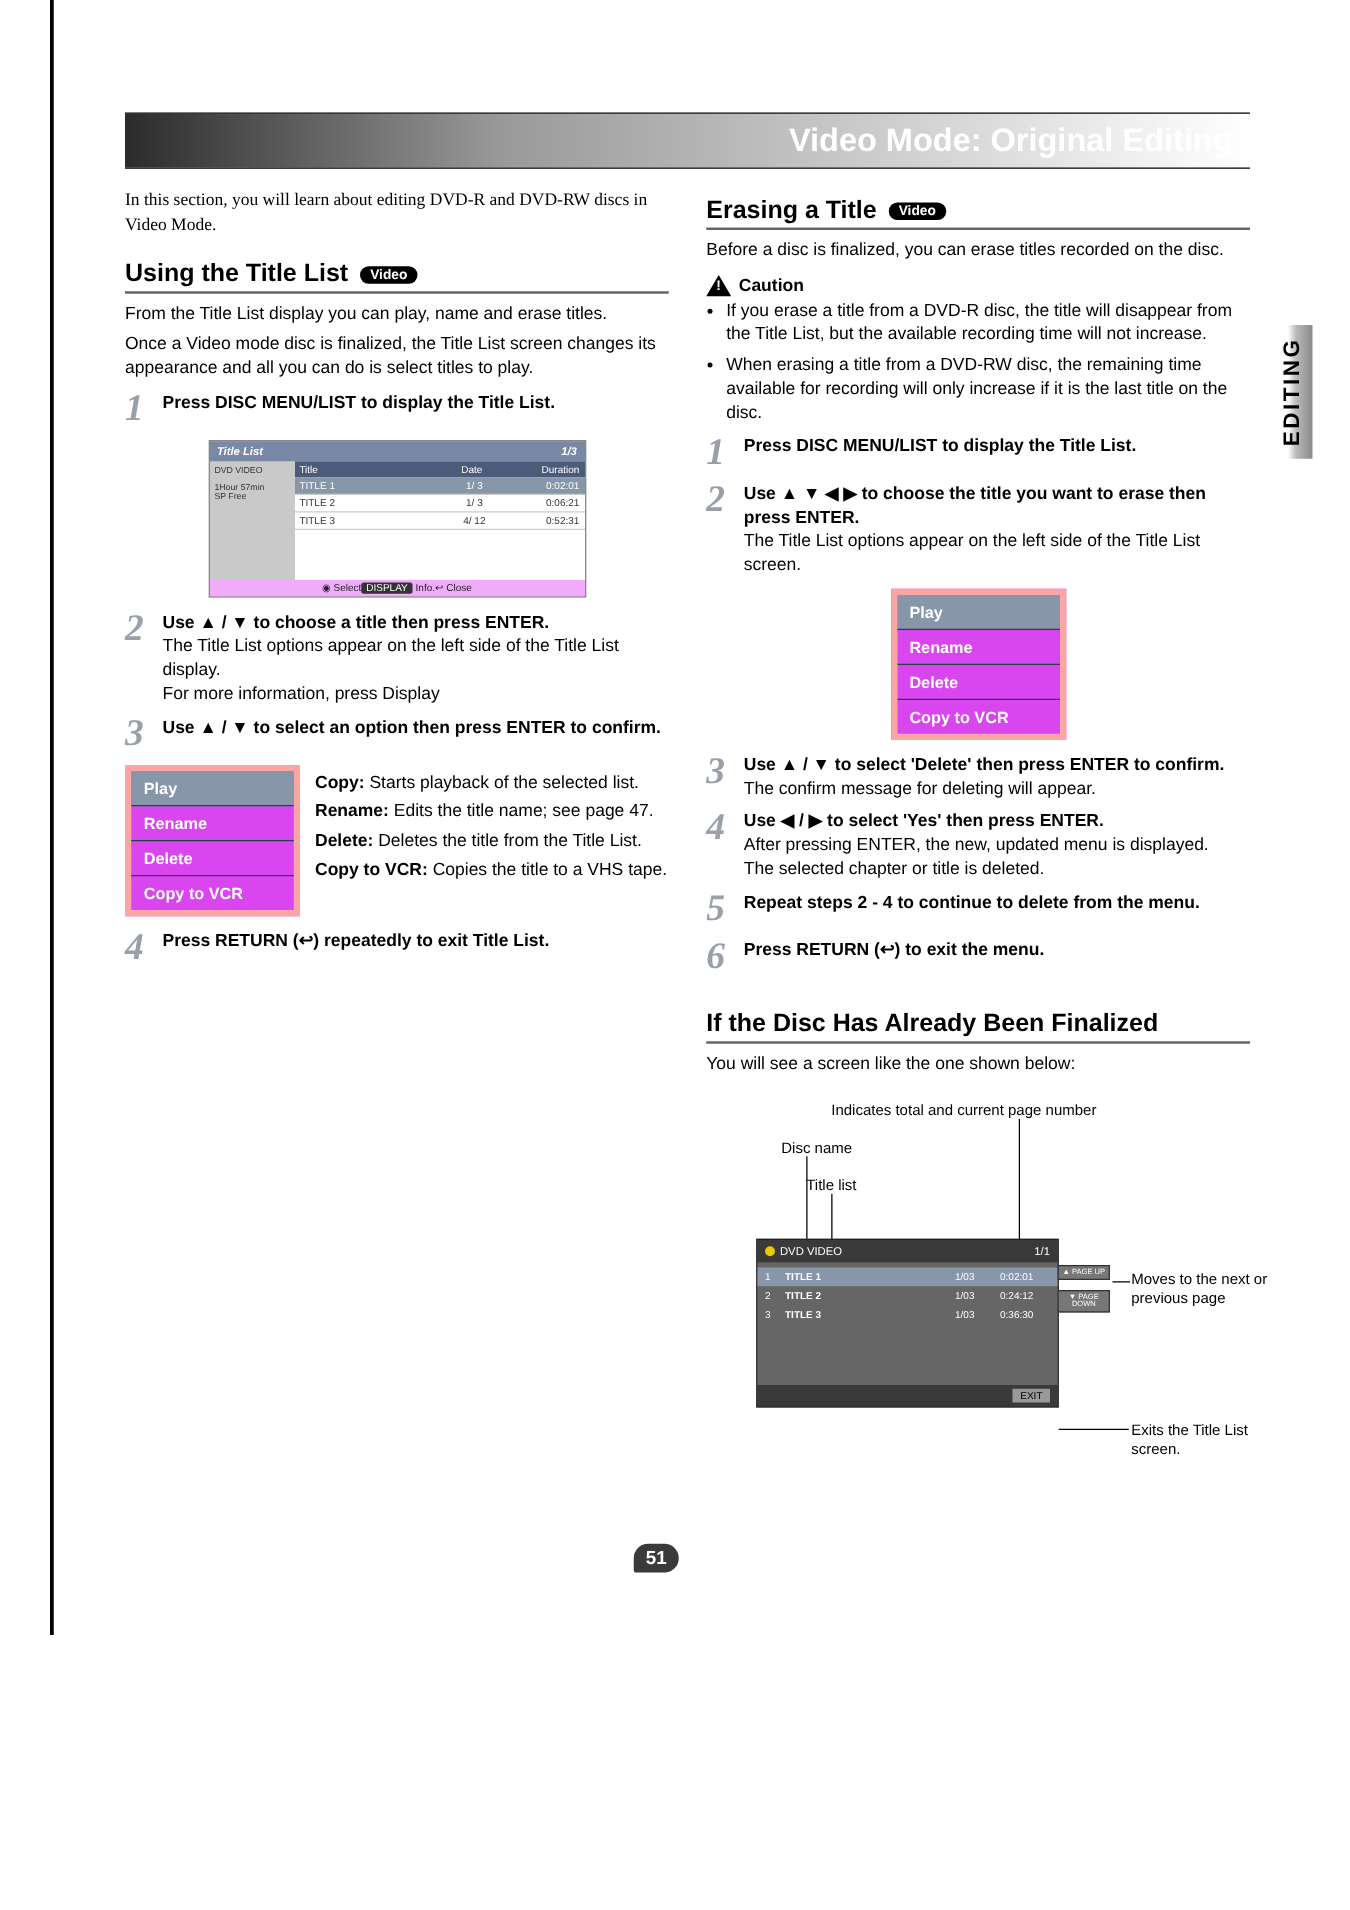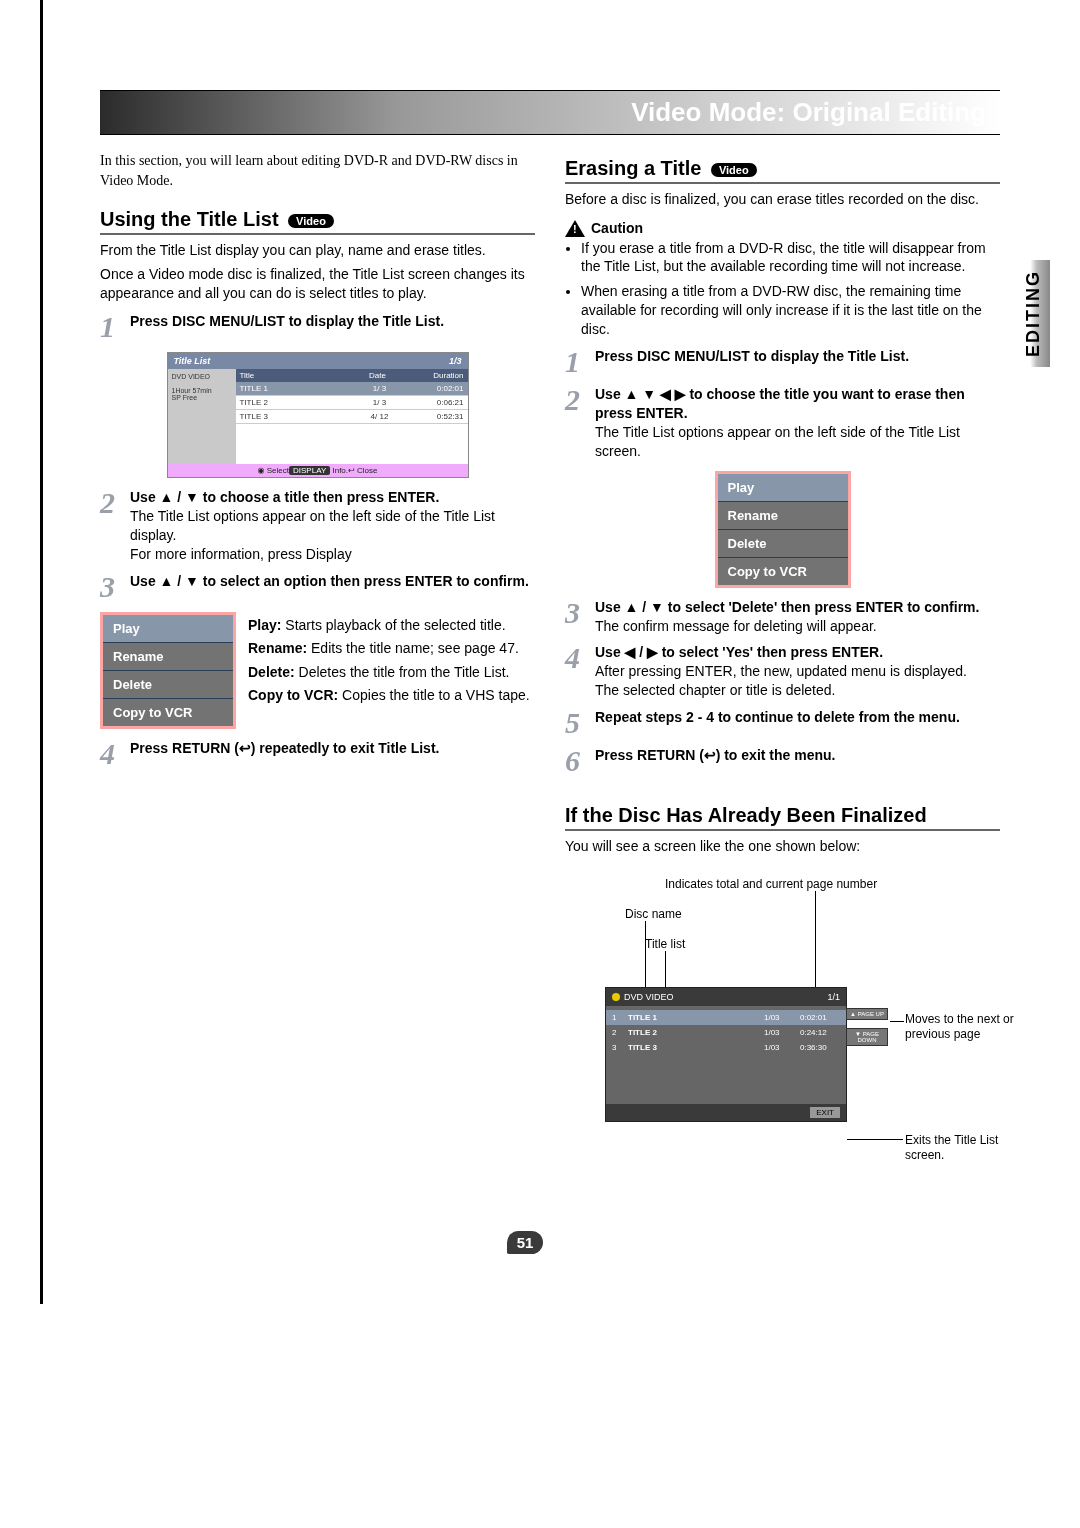--- a/index.html
+++ b/index.html
@@ -108,22 +108,22 @@
     left: -2px;
     top: 3px;
     font-size: 11px;
     color: #fff;
     font-weight: bold;
   }
   ul.bullets { margin: 2px 0 8px 16px; padding: 0; }
   ul.bullets li { margin-bottom: 6px; line-height: 1.35; }
 
   .option-box {
-    border: 3px solid #fca5a5;
-    background: #737373;
+    border: 5px solid #fca5a5;
+    background: #d946ef;
     color: #fff;
     font-weight: bold;
     font-size: 13px;
     width: 130px;
   }
   .option-box .row {
     padding: 6px 10px;
     border-bottom: 1px solid #2a3d57;
   }
   .option-box .row.hl { background: #8896a9; }
@@ -390,21 +390,21 @@
       </div>
 
       <div class="left-option-desc">
         <div class="option-box">
           <div class="row hl">Play</div>
           <div class="row">Rename</div>
           <div class="row">Delete</div>
           <div class="row">Copy to VCR</div>
         </div>
         <div class="desc-col">
-          <p><b>Play:</b><span> Starts playback of the selected title.</span></p>
+          <p><b>Copy:</b><span> Starts playback of the selected list.</span></p>
           <p><b>Rename:</b><span> Edits the title name; see page 47.</span></p>
           <p><b>Delete:</b><span> Deletes the title from the Title List.</span></p>
           <p><b>Copy to VCR:</b><span> Copies the title to a VHS tape.</span></p>
         </div>
       </div>
 
       <div class="step">
         <div class="step-num">4</div>
         <div class="step-body"><b>Press RETURN (↩) repeatedly to exit Title List.</b></div>
       </div>

